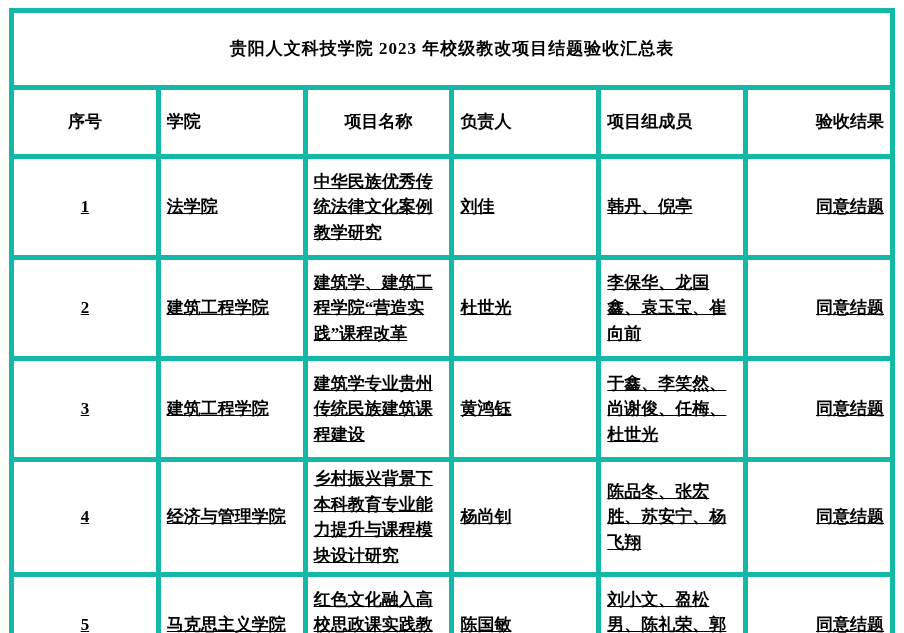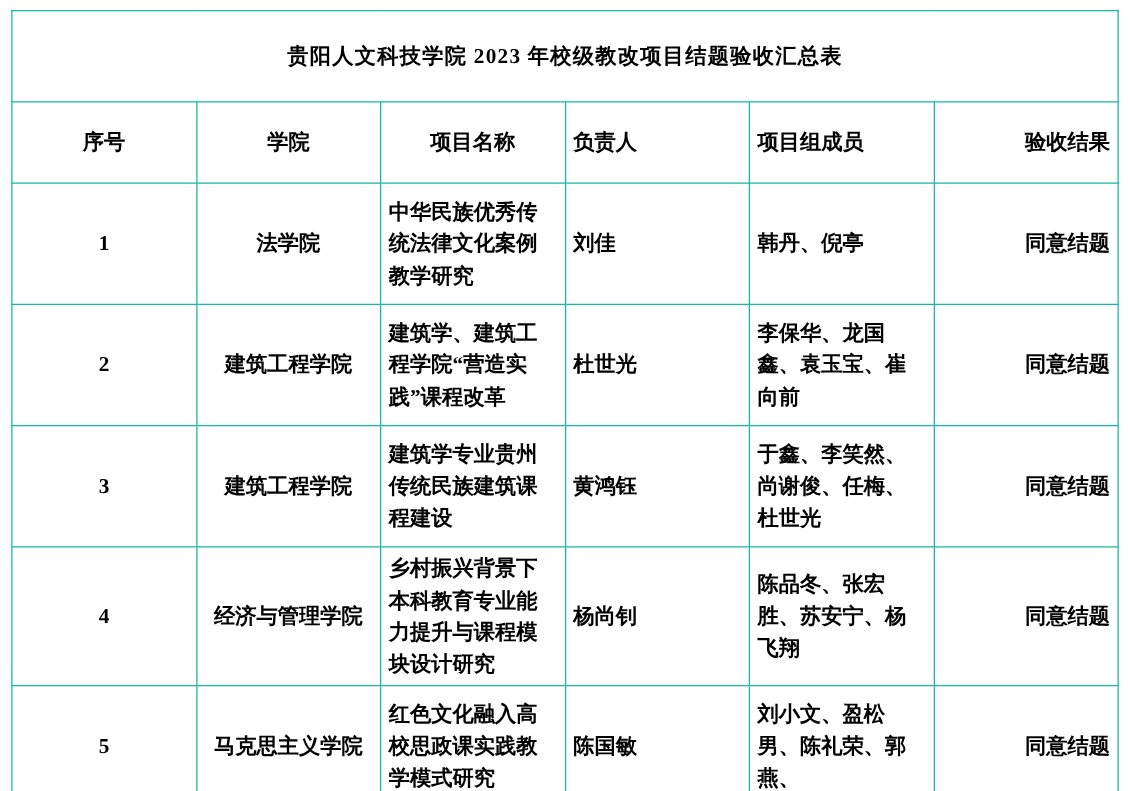--- a/index.html
+++ b/index.html
@@ -21,21 +21,21 @@
     box-sizing: border-box;
     padding: 0;
   }
   table.doc-table {
     border-collapse: collapse;
     width: 886px;
     margin: 8px auto 0 auto;
     table-layout: fixed;
   }
   table.doc-table td, table.doc-table th {
-    border: 1px solid #14b8a6;
+    border: 5px solid #14b8a6;
     padding: 4px 6px;
     vertical-align: middle;
     font-size: 17px;
     line-height: 1.5;
     font-weight: bold;
     word-break: break-all;
   }
   .title-cell {
     text-align: center;
     font-size: 26px;
@@ -46,28 +46,29 @@
     border: 1px solid #000000;
   }
   .head-cell {
     text-align: center;
     font-weight: bold;
     font-size: 18px;
     height: 56px;
     padding: 4px;
   }
   .c-seq   { width: 52px;  }
-  .c-col   { width: 116px; text-align: center; }
+  .c-col   { width: 116px; text-align: left; }
   .c-name  { width: 372px; text-align: left; padding-left: 10px; }
   .c-head  { width: 84px;  text-align: left; }
   .c-mem   { width: 132px; text-align: left; padding-left: 10px; }
   .c-res   { width: 112px; text-align: right; }
 
   .row-cell {
     height: 88px;
+    text-decoration: underline;
   }
   .seq-num { text-align: center; }
   .wrap-narrow { line-height: 1.55; margin-top: 23px; }
 </style>
 </head>
 <body>
 
 <div class="page">
   <table class="doc-table">
     <tbody>

